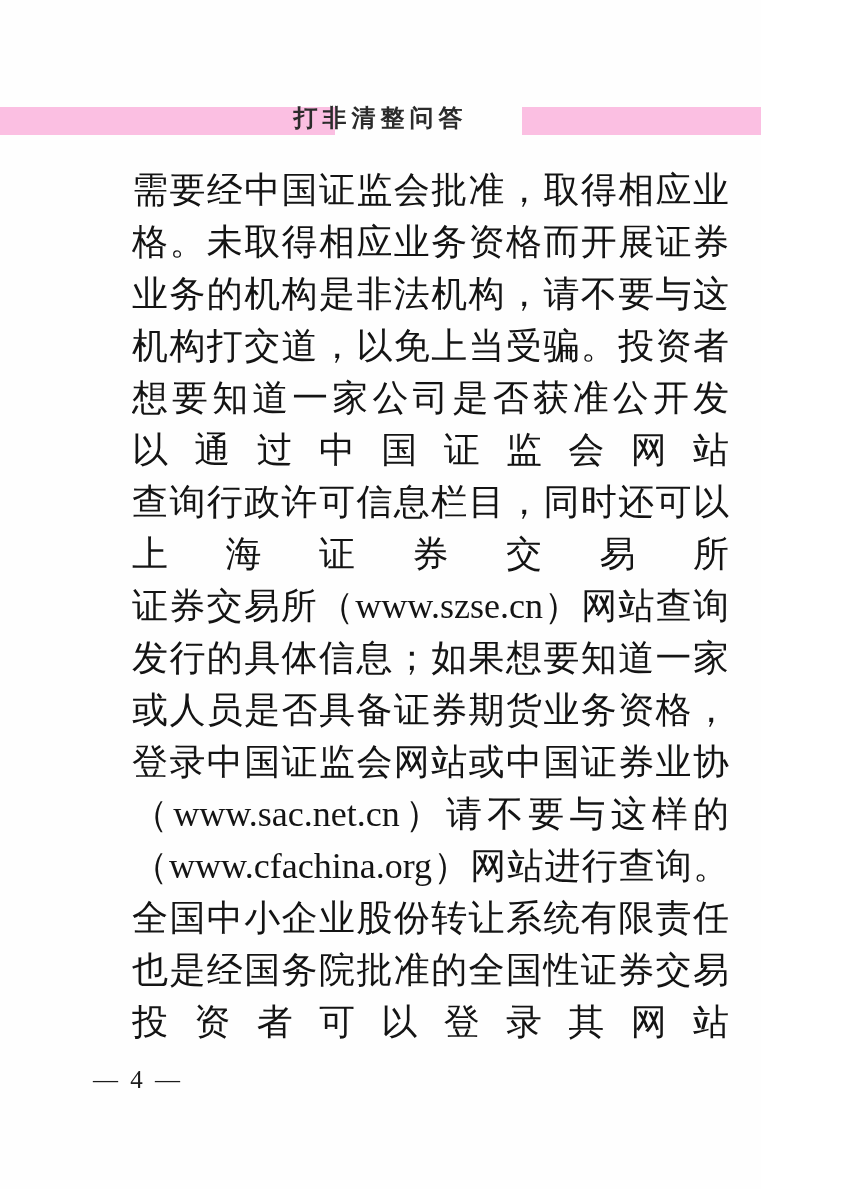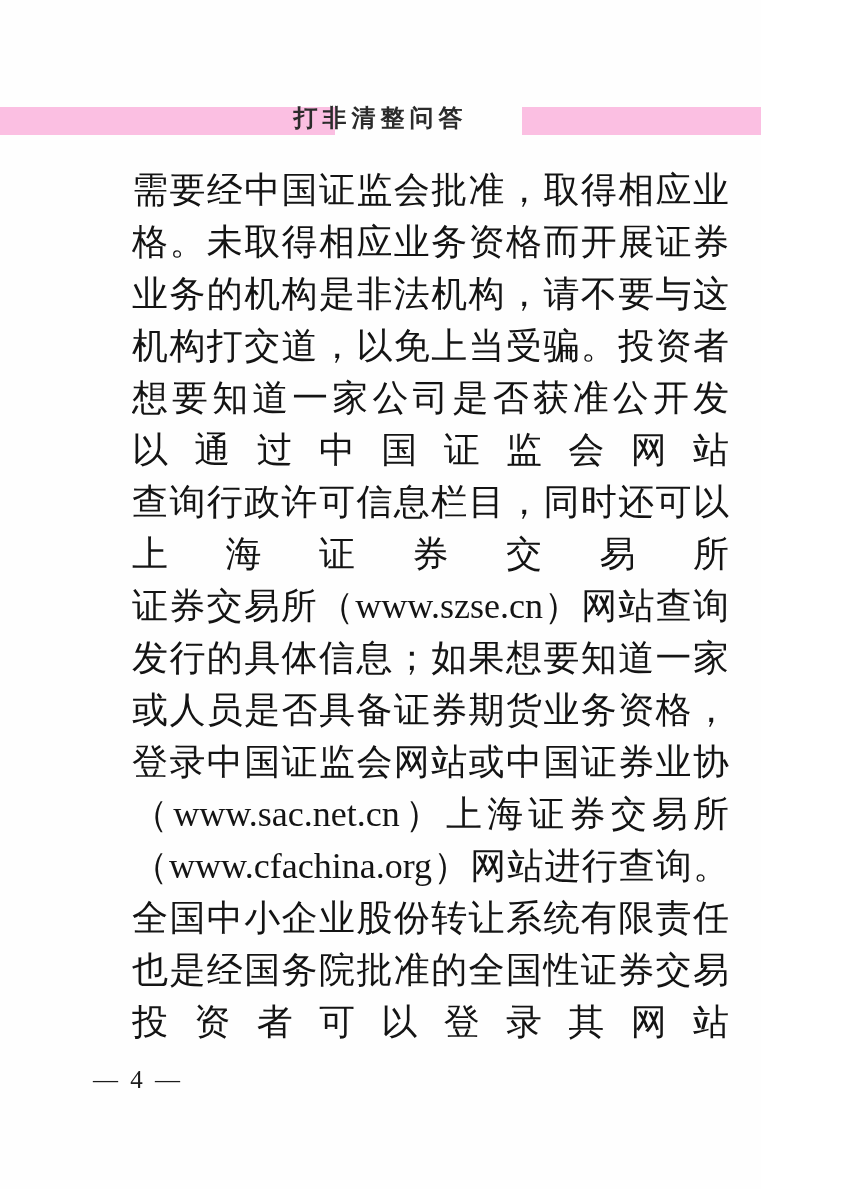--- a/index.html
+++ b/index.html
@@ -81,21 +81,21 @@
     <div class="body-line">业务的机构是非法机构，请不要与这样的</div>
     <div class="body-line">机构打交道，以免上当受骗。投资者如果</div>
     <div class="body-line">想要知道一家公司是否获准公开发行，可</div>
     <div class="body-line">以通过中国证监会网站（www.csrc.gov.cn）</div>
     <div class="body-line">查询行政许可信息栏目，同时还可以登录</div>
     <div class="body-line">上海证券交易所（www.sse.com.cn）、深圳</div>
     <div class="body-line">证券交易所（www.szse.cn）网站查询新股</div>
     <div class="body-line">发行的具体信息；如果想要知道一家公司</div>
     <div class="body-line">或人员是否具备证券期货业务资格，可以</div>
     <div class="body-line">登录中国证监会网站或中国证券业协会</div>
-    <div class="body-line">（www.sac.net.cn）上海证券交易所</div>
+    <div class="body-line">（www.sac.net.cn）请不要与这样的</div>
     <div class="body-line">（www.cfachina.org）网站进行查询。另外，</div>
     <div class="body-line">全国中小企业股份转让系统有限责任公司</div>
     <div class="body-line">也是经国务院批准的全国性证券交易场所，</div>
     <div class="body-line">投资者可以登录其网站（www.neeq.cc）查</div>
   </div>
 
   <div class="page-number">— 4 —</div>
 
 </div>
 

